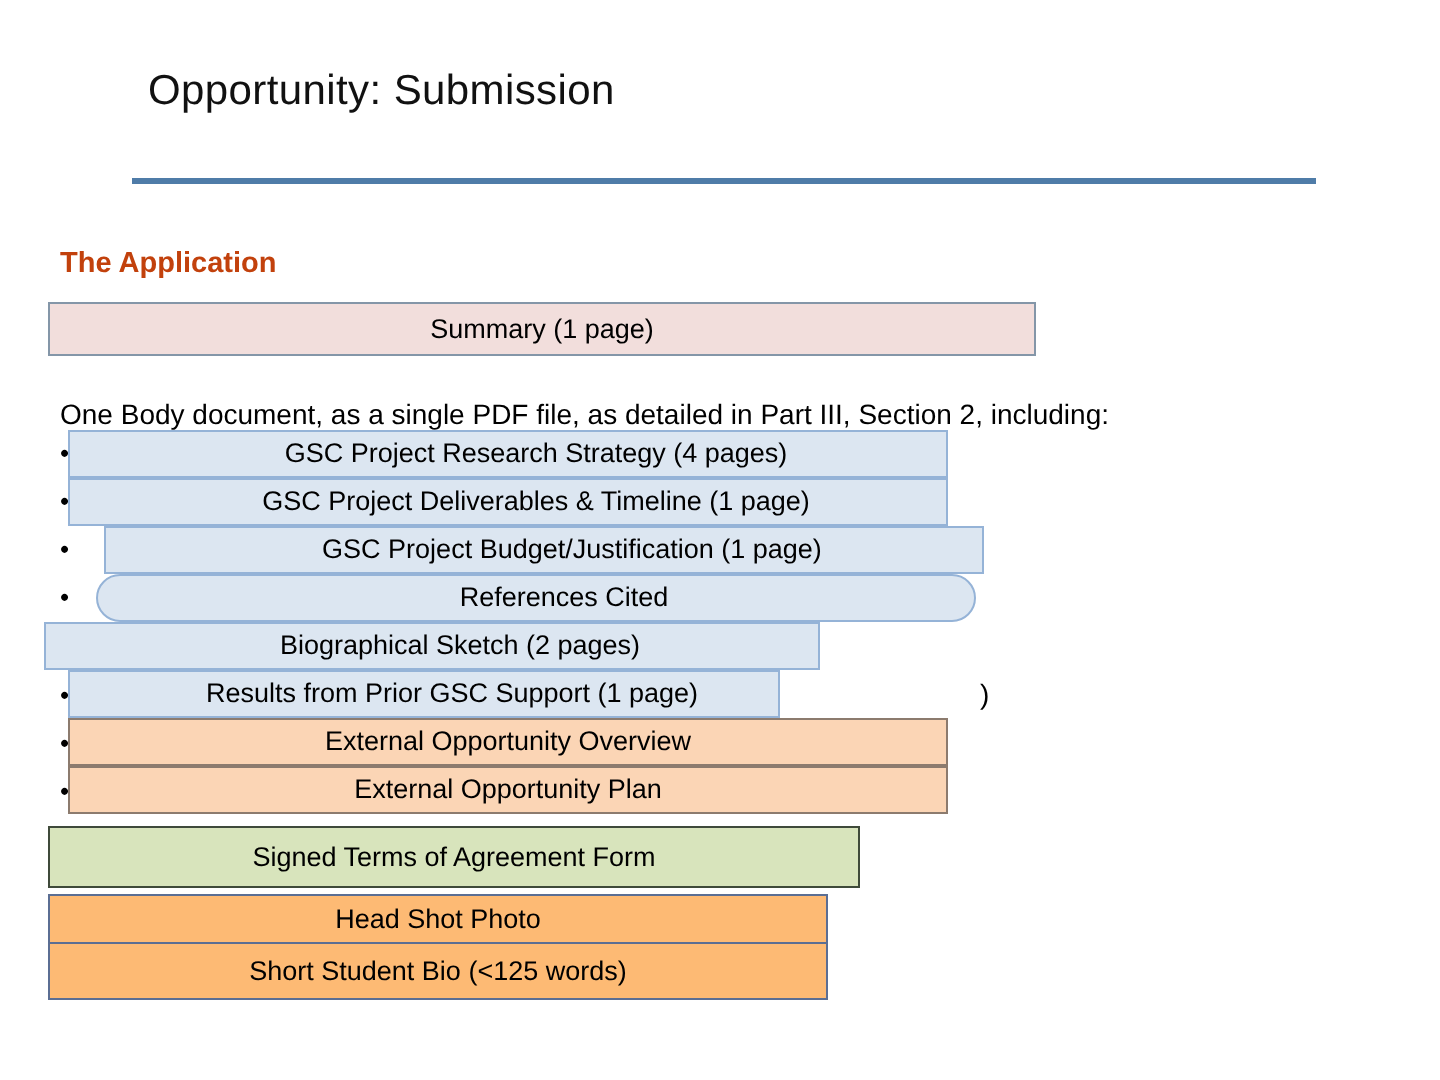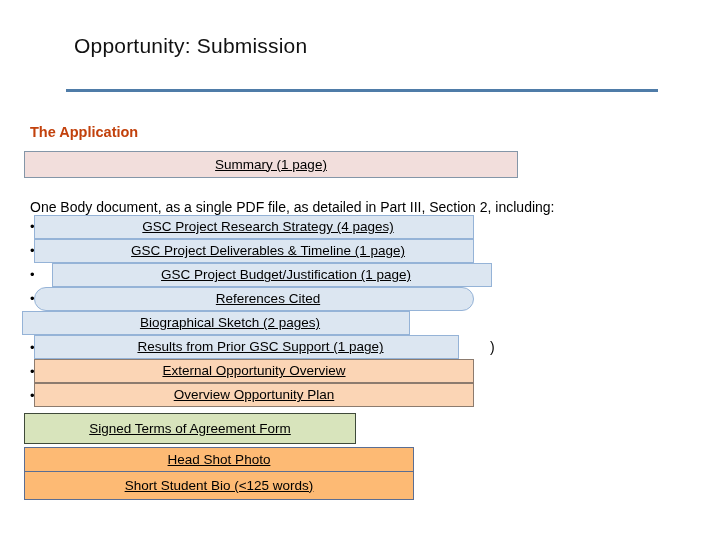--- a/index.html
+++ b/index.html
@@ -51,21 +51,20 @@
   .box {
     position: absolute;
     box-sizing: border-box;
     display: flex;
     align-items: center;
     justify-content: center;
     font-size: 13.5px;
     line-height: 1;
     white-space: nowrap;
     color: #000000;
-    text-decoration: underline;
   }
   .box-pink   { background: #F2DEDC; border: 1px solid #8496A8; }
   .box-blue   { background: #DCE6F1; border: 1px solid #95B3D7; padding-left: 28px; }
   .box-orange { background: #FBD5B5; border: 1px solid #8C7B6E; }
   .box-green  { background: #D8E4BC; border: 1px solid #3F4A3A; }
   .box-purple { background: #fdba74; border: 1px solid #5B6E93; }
 
   
   .body-line {
     position: absolute;
@@ -163,39 +162,39 @@
 
 <div class="box box-blue" style="left:34px; top:215px; width:440px; height:24px;">
   <span>GSC Project Research Strategy (4 pages)</span>
 </div>
 <div class="box box-blue" style="left:34px; top:239px; width:440px; height:24px;">
   <span>GSC Project Deliverables &amp; Timeline (1 page)</span>
 </div>
 <div class="box box-blue" style="left:52px; top:263px; width:440px; height:24px;">
   <span>GSC Project Budget/Justification (1 page)</span>
 </div>
-<div class="box box-blue" style="left:34px; top:287px; width:440px; height:24px;border-radius:12px;">
+<div class="box box-blue" style="left:48px; top:287px; width:440px; height:24px;border-radius:12px;">
   <span>References Cited</span>
 </div>
 <div class="box box-blue" style="left:22px; top:311px; width:388px; height:24px;">
   <span>Biographical Sketch (2 pages)</span>
 </div>
-<div class="box box-blue" style="left:34px; top:335px; width:425px; height:24px;">
+<div class="box box-blue" style="left:34px; top:335px; width:356px; height:24px;">
   <span>Results from Prior GSC Support (1 page)</span>
 </div>
 <div class="box box-orange" style="left:34px; top:359px; width:440px; height:24px;">
   <span>External Opportunity Overview</span>
 </div>
 <div class="box box-orange" style="left:34px; top:383px; width:440px; height:24px;">
-  <span>Overview Opportunity Plan</span>
+  <span>External Opportunity Plan</span>
 </div>
 
 <div class="under-text" style="top:463px;">Short Student Bio (&lt;125 words)</div>
 
-<div class="box box-green" style="left:24px; top:413px; width:332px; height:31px;">
+<div class="box box-green" style="left:24px; top:413px; width:406px; height:31px;">
   <span>Signed Terms of Agreement Form</span>
 </div>
 <div class="box box-purple" style="left:24px; top:447px; width:390px; height:25px;">
   <span>Head Shot Photo</span>
 </div>
 <div class="box box-purple" style="left:24px; top:471px; width:390px; height:29px;">
   <span>Short Student Bio (&lt;125 words)</span>
 </div>
 
 </body></html>

